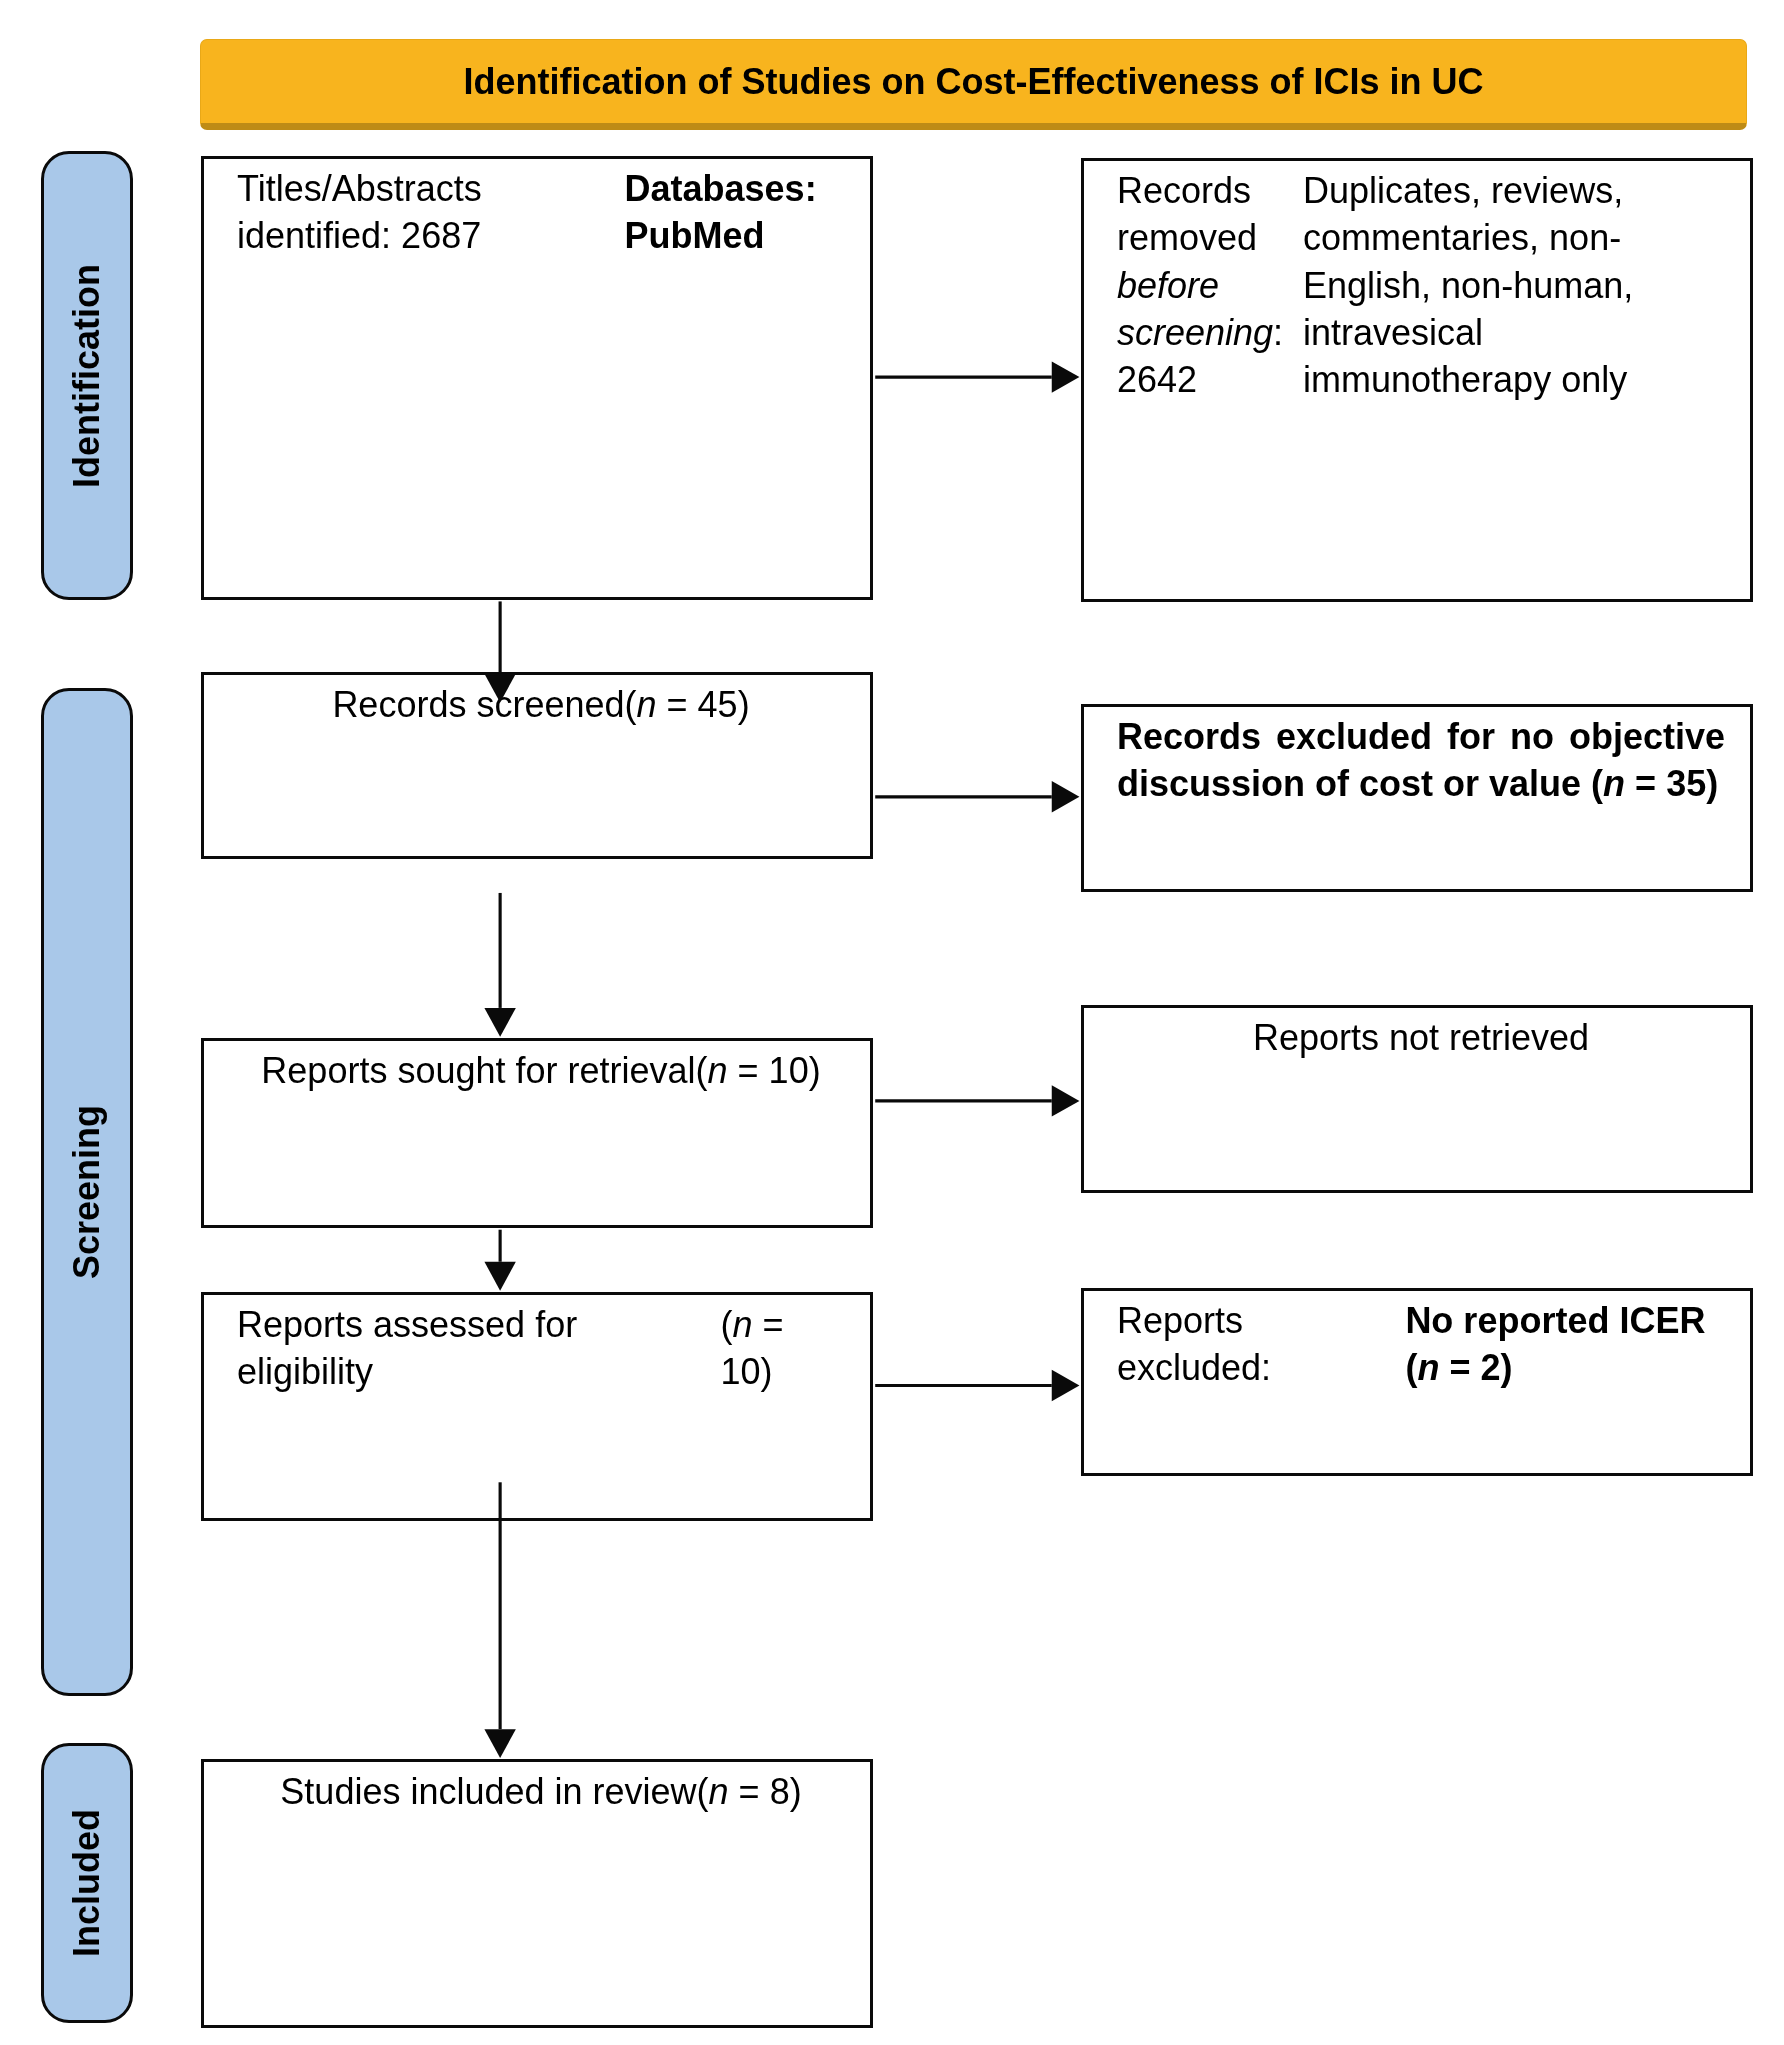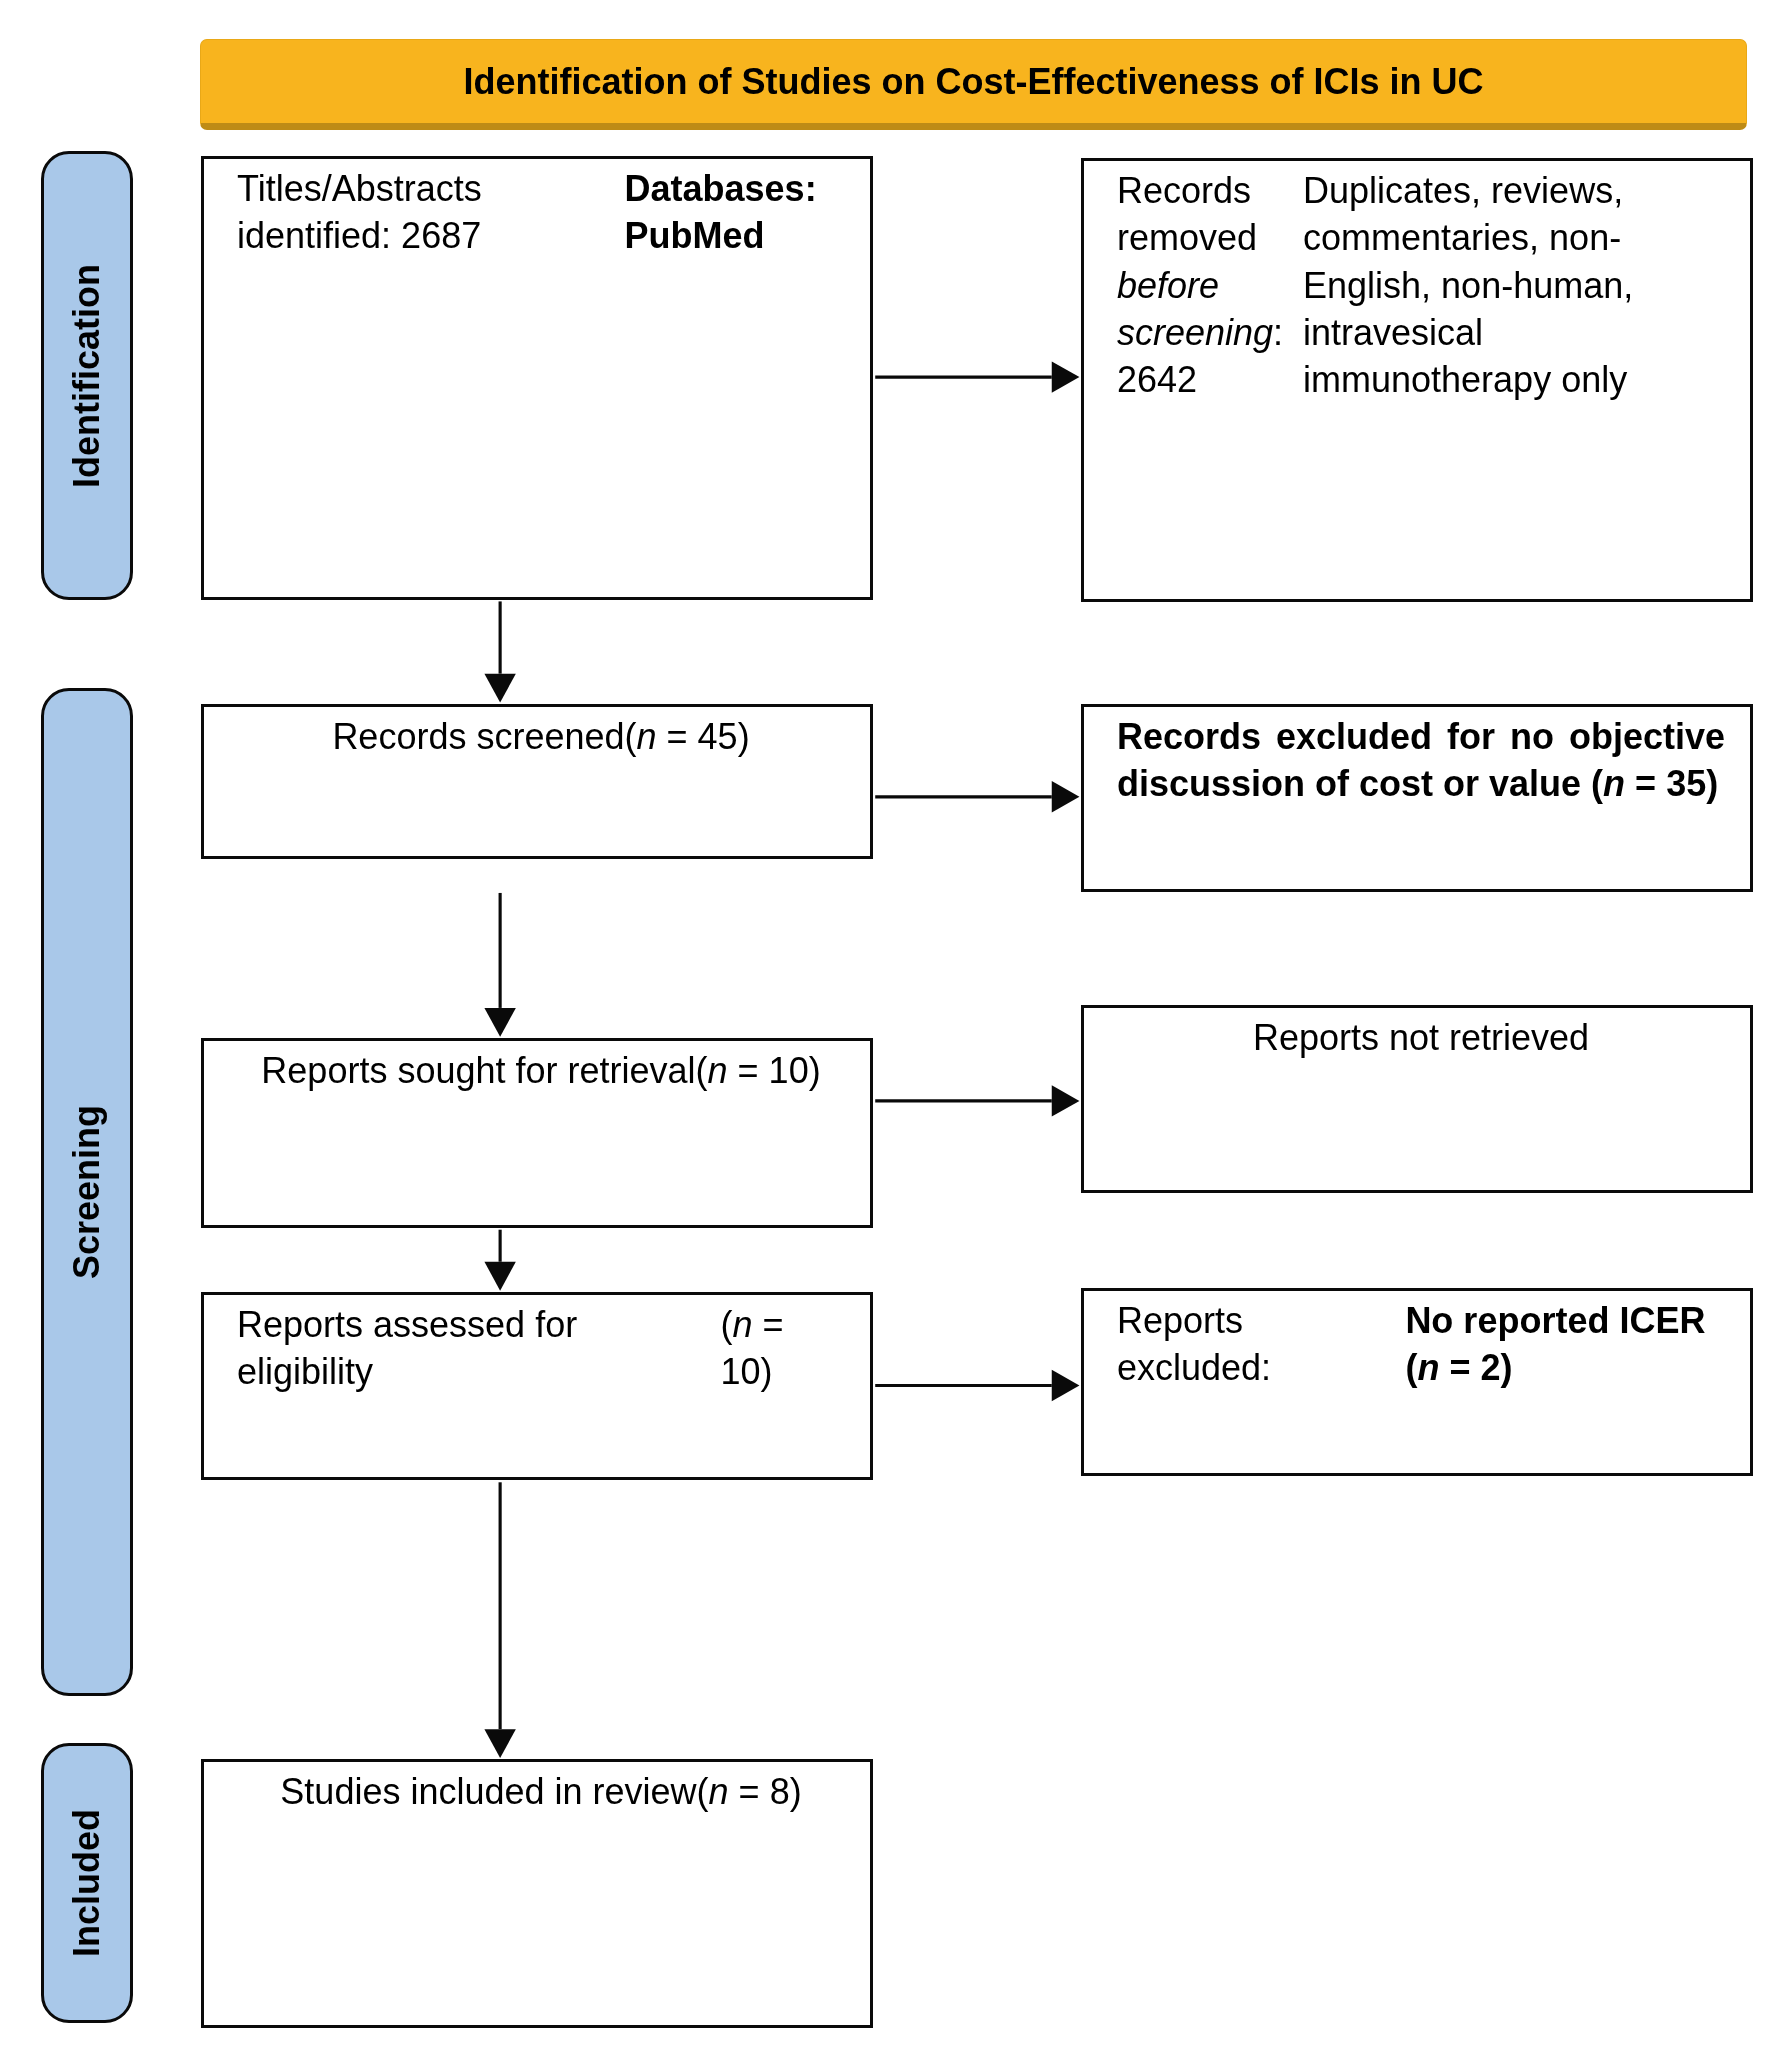--- a/index.html
+++ b/index.html
@@ -75,25 +75,25 @@
     padding: 6.3px 25px 6.3px 33px;
     font-size: 36px;
     line-height: 1.31;
     color: #000000;
   }
   .col-left  { left: 201px;  width: 672px; }
   .col-right { left: 1081px; width: 672px; }
 
   .box-identified   { top: 156px;  height: 444px; }
   .box-removed      { top: 158px;  height: 444px; }
-  .box-screened     { top: 704px; height: 155px; }
+  .box-screened     { top: 672px; height: 187px; }
   .box-excluded-s   { top: 704px; height: 188px; }
   .box-sought       { top: 1038px; height: 190px; }
   .box-notretrieved { top: 1005px; height: 188px; }
-  .box-assessed     { top: 1292px; height: 188px; }
+  .box-assessed     { top: 1292px; height: 229px; }
   .box-excluded-e   { top: 1288px; height: 188px; }
   .box-included     { top: 1759px; height: 269px; }
 
   .flow-box p { margin: 0; }
   .indent1 { padding-left: 66px; font-weight: bold; }
   .lead    { max-width: 521px; }
   .reasons { margin-left: 66px; max-width: 477px; }
   .justify { text-align: justify; font-weight: bold; }
   .flow-box i { font-style: italic; }
 

